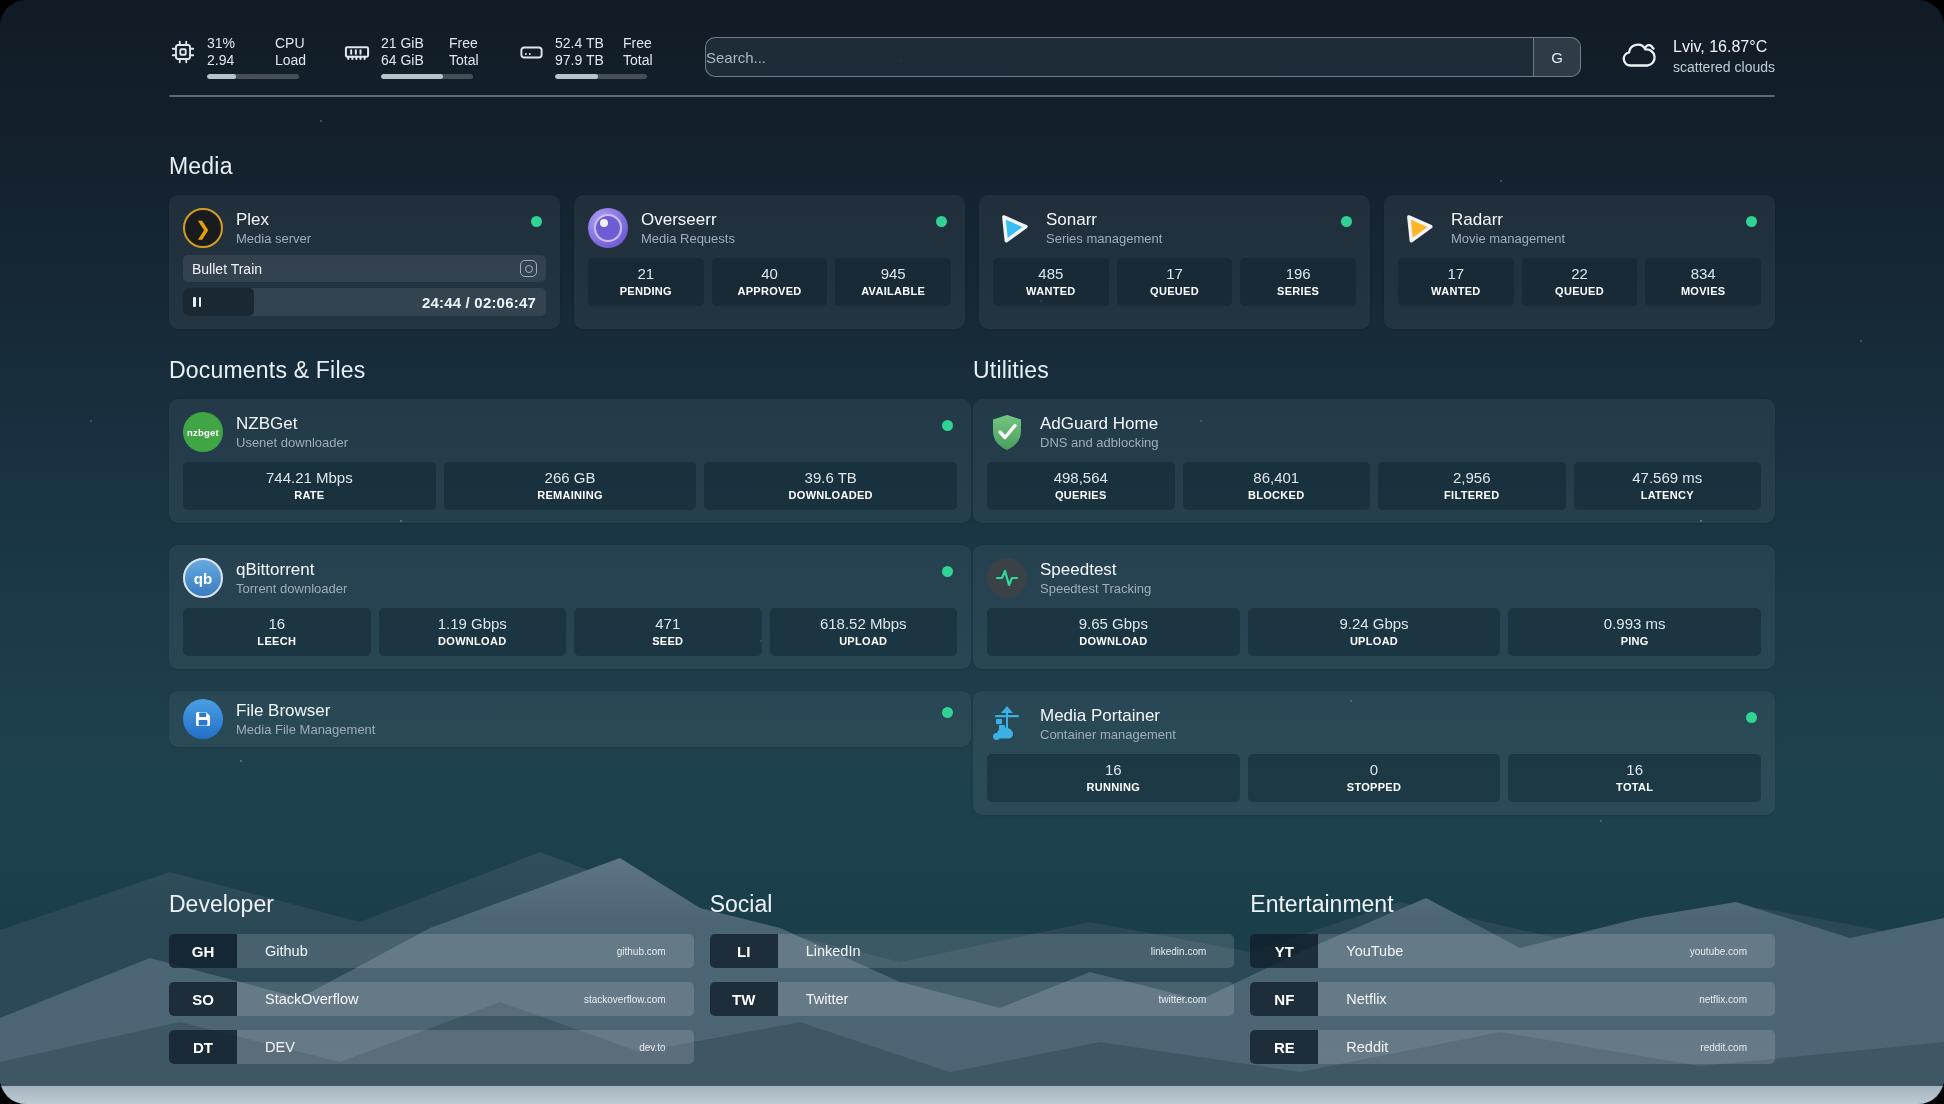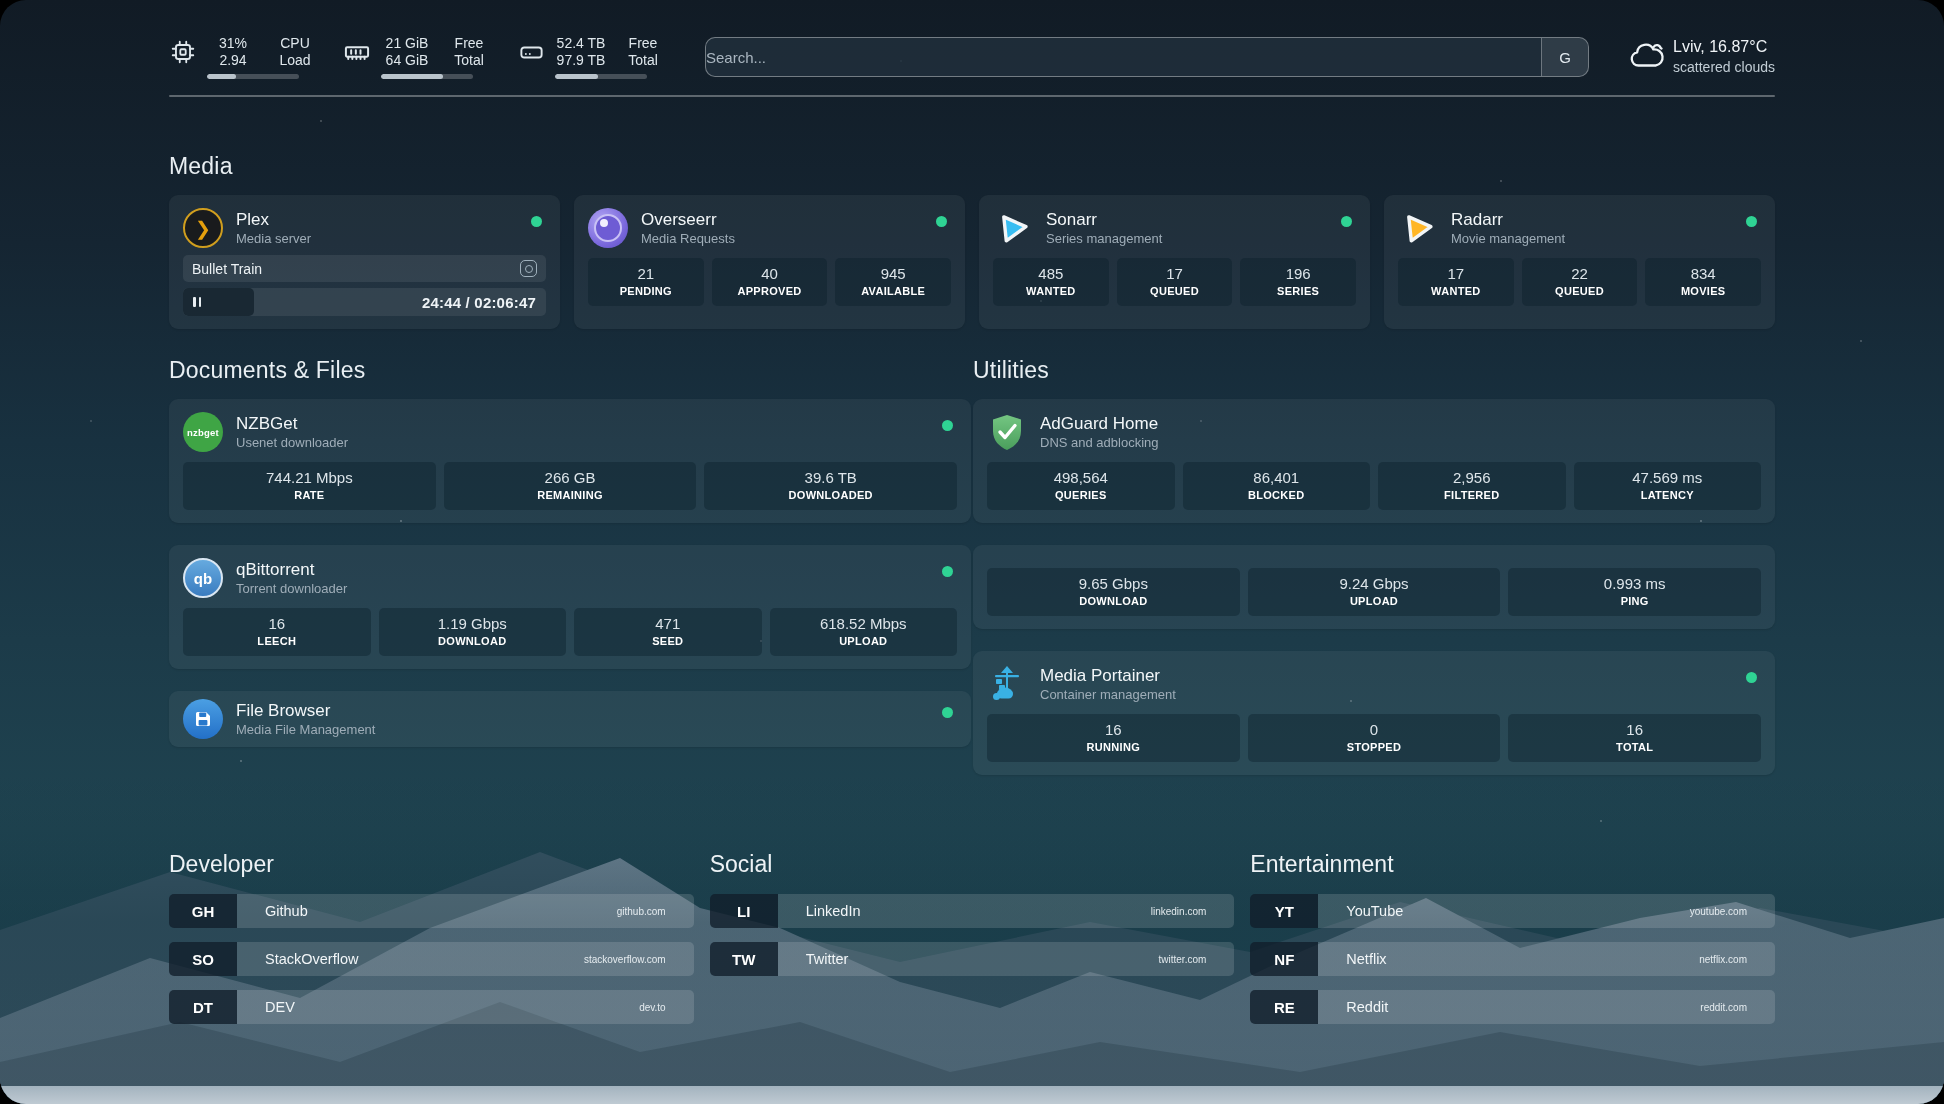--- a/index.html
+++ b/index.html
@@ -24,34 +24,34 @@
     clip-path:polygon(0 1104px,0 1018px,150px 958px,300px 998px,430px 928px,620px 858px,700px 908px,780px 928px,900px 982px,1000px 1008px,1090px 972px,1200px 1000px,1300px 952px,1426px 898px,1520px 948px,1640px 918px,1736px 902px,1850px 938px,1944px 918px,1944px 1104px);}
   .mtn-rock{inset:0;background:#3d4d5a;opacity:.45;
     clip-path:polygon(0 1104px,0 1062px,180px 1022px,340px 1062px,500px 1002px,640px 1052px,800px 1022px,950px 1072px,1100px 1042px,1300px 1072px,1500px 1032px,1700px 1066px,1944px 1042px,1944px 1104px);}
   .mtn-tint{left:0;right:0;bottom:0;height:330px;background:linear-gradient(180deg,rgba(18,52,64,0) 0%,rgba(18,52,64,.38) 45%,rgba(18,52,64,.30) 100%);}
   .snow-base{left:0;right:0;bottom:0;height:18px;background:linear-gradient(180deg,#aebdc8,#cdd7df);opacity:.9;}
   
   .content{position:absolute;inset:0;padding:0 169px;box-sizing:border-box;}
   
   .topbar{display:flex;align-items:center;margin-top:28px;height:58px;}
   .res{display:flex;flex-direction:column;margin-right:28px;}
-  .res-top{display:flex;align-items:center;text-align:center;}
+  .res-top{display:flex;align-items:center;}
   .res-icon{width:28px;height:28px;margin-right:10px;flex:0 0 auto;display:flex;align-items:center;justify-content:center;}
   .res-col{display:flex;flex-direction:column;font-size:14px;line-height:17px;color:#dfe7ec;margin-right:16px;min-width:52px;}
   .res-col.lbl{min-width:40px;margin-right:0;}
   .res-bar{margin-left:38px;margin-top:5px;width:92px;height:5px;border-radius:3px;background:rgba(255,255,255,.22);overflow:hidden;}
   .res-fill{height:100%;background:#b9c3cb;border-radius:3px;}
   .searchwrap{flex:1;display:flex;align-items:stretch;height:38px;margin:0 38px 0 14px;
     background:rgba(33,49,62,.78);border:1px solid rgba(255,255,255,.38);border-radius:10px;overflow:hidden;}
   .search{flex:1;background:transparent;border:none;outline:none;color:#e8eef3;font-size:15px;padding:0 0;
     font-family:"Liberation Sans","DejaVu Sans",sans-serif;}
   .search::placeholder{color:#aab6c0;}
   .gbtn{width:46px;display:flex;align-items:center;justify-content:center;color:#e3eaf0;font-size:15px;
     background:rgba(255,255,255,.08);border-left:1px solid rgba(255,255,255,.3);cursor:pointer;}
-  .weather{display:flex;align-items:center;gap:4px;}
+  .weather{display:flex;align-items:center;gap:12px;}
   .weather-txt{display:flex;flex-direction:column;line-height:20px;}
   .weather-main{font-size:16px;color:#f0f4f7;}
   .weather-sub{font-size:14px;color:#c2cdd5;}
   .divider{height:2px;background:rgba(255,255,255,.32);margin-top:9px;border-radius:1px;}
   
   .sec-title{font-size:23px;color:#e9eff3;font-weight:500;letter-spacing:.2px;}
   .sec-media{margin-top:56px;}
   .grid4{display:grid;grid-template-columns:repeat(4,1fr);gap:14px;margin-top:15px;}
   .cols2{display:grid;grid-template-columns:1fr 1fr;gap:2px;margin-top:28px;}
   .colstack{display:flex;flex-direction:column;gap:22px;margin-top:15px;}
@@ -439,20 +439,31 @@
                   <div class="stat-l">FILTERED</div>
                 </div>
               <div class="stat">
                 <div class="stat-v">47.569 ms</div>
                   <div class="stat-l">LATENCY</div>
                 </div>
             </div>
           </div>
 
           <div class="card">
+            <div class="card-head">
+              <span class="app-icon cir spd-cir">
+                <svg width="28" height="28" viewBox="0 0 28 28">
+                  <polyline points="4,14 9,14 12,7 16,21 19,14 24,14" fill="none" stroke="#31d79a" stroke-width="2.2" stroke-linecap="round" stroke-linejoin="round"></polyline>
+                </svg>
+              </span>
+              <span>
+                <div class="app-name">Speedtest</div>
+                <div class="app-desc">Speedtest Tracking</div>
+              </span>
+            </div>
             <div class="stats">
               <div class="stat">
                 <div class="stat-v">9.65 Gbps</div>
                   <div class="stat-l">DOWNLOAD</div>
                 </div>
               <div class="stat">
                 <div class="stat-v">9.24 Gbps</div>
                   <div class="stat-l">UPLOAD</div>
                 </div>
               <div class="stat">

